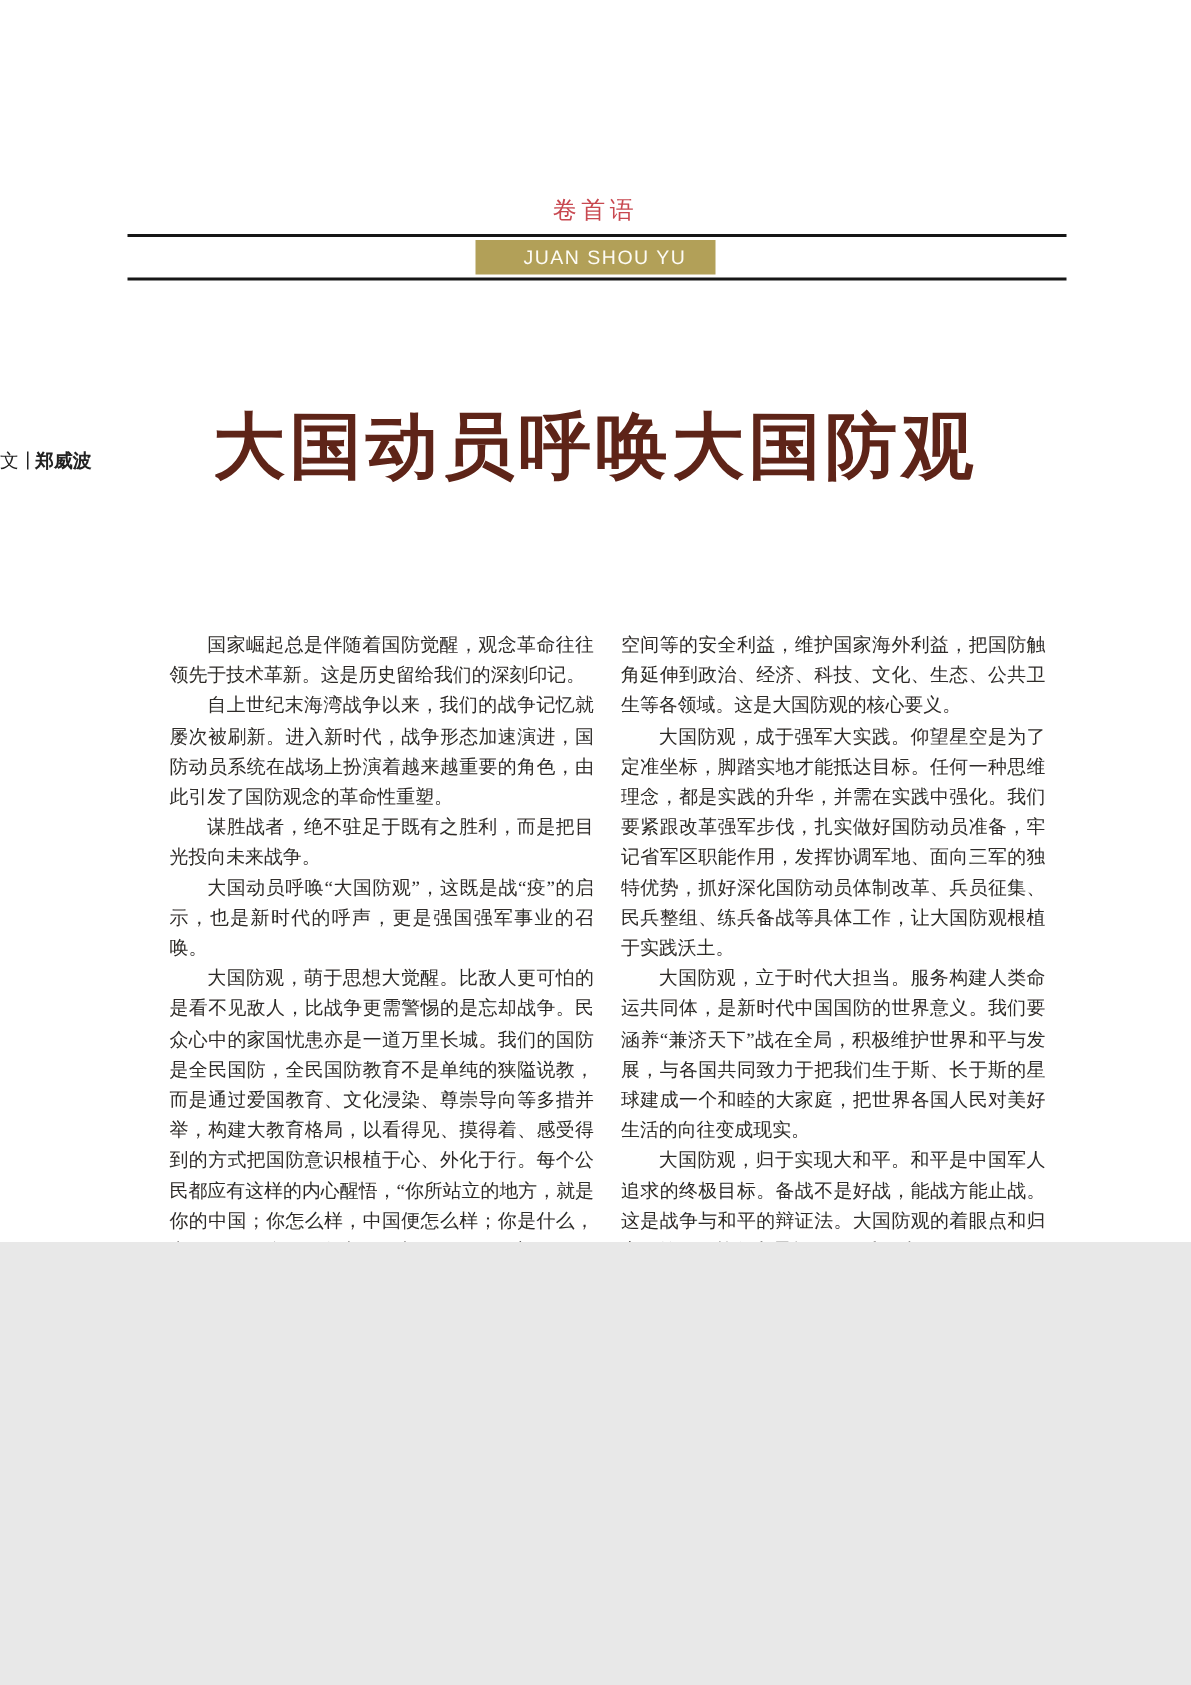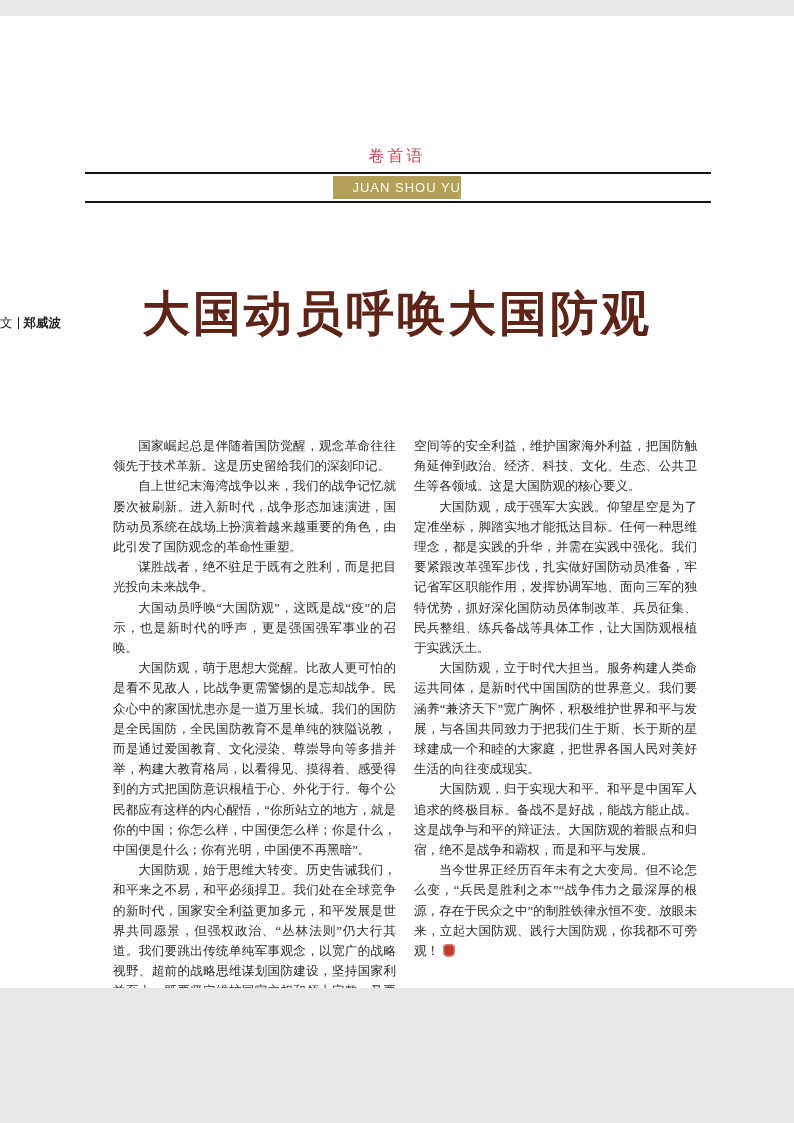--- a/index.html
+++ b/index.html
@@ -1,19 +1,19 @@
 <!DOCTYPE html>
 <html style="--label-red: #c84850; --band-gold: #b2a058; --title-maroon: #5e2418; --endmark-red: #bf3a2b;"><head>
 <meta charset="utf-8">
 <style>
   html,body { margin:0; padding:0; background:#e8e8e8; }
   .page {
     position:relative;
-    width:794px; height:972px;
-    margin:16px auto;
+    width:794px; height:828px;
+    margin:0 auto;
     background:#ffffff;
     font-family:"Liberation Serif", serif;
     overflow:hidden;
   }
   
   .section-label {
     position:absolute; top:130px; left:0; width:100%;
     text-align:center;
     font-family:"Liberation Sans", sans-serif;
     font-size:16px; letter-spacing:3px;
@@ -26,21 +26,22 @@
   .rule-top { top:156px; }
   .rule-bottom { top:185px; }
   .pinyin-band {
     position:absolute; top:160px; left:50%;
     transform:translateX(-50%);
     width:128px; height:23px;
     background:var(--band-gold);
     color:#fdfbf4;
     font-family:"Liberation Sans", sans-serif;
     font-size:13px; line-height:23px; letter-spacing:1px;
-    text-align:right;
+    text-align:left;
+    padding-left:32px;
   }
   
   .article-title {
     position:absolute; top:234px; left:0; width:100%;
     text-align:center;
     font-family:"Liberation Sans", sans-serif;
     font-weight:bold;
     font-size:48px; letter-spacing:3px;
     color:var(--title-maroon);
   }
@@ -106,21 +107,21 @@
   </div>
 
   <div class="article-body">
       <p>国家崛起总是伴随着国防觉醒，观念革命往往领先于技术革新。这是历史留给我们的深刻印记。</p>
       <p>自上世纪末海湾战争以来，我们的战争记忆就屡次被刷新。进入新时代，战争形态加速演进，国防动员系统在战场上扮演着越来越重要的角色，由此引发了国防观念的革命性重塑。</p>
       <p>谋胜战者，绝不驻足于既有之胜利，而是把目光投向未来战争。</p>
       <p>大国动员呼唤“大国防观”，这既是战“疫”的启示，也是新时代的呼声，更是强国强军事业的召唤。</p>
       <p>大国防观，萌于思想大觉醒。比敌人更可怕的是看不见敌人，比战争更需警惕的是忘却战争。民众心中的家国忧患亦是一道万里长城。我们的国防是全民国防，全民国防教育不是单纯的狭隘说教，而是通过爱国教育、文化浸染、尊崇导向等多措并举，构建大教育格局，以看得见、摸得着、感受得到的方式把国防意识根植于心、外化于行。每个公民都应有这样的内心醒悟，“你所站立的地方，就是你的中国；你怎么样，中国便怎么样；你是什么，中国便是什么；你有光明，中国便不再黑暗”。</p>
       <p>大国防观，始于思维大转变。历史告诫我们，和平来之不易，和平必须捍卫。我们处在全球竞争的新时代，国家安全利益更加多元，和平发展是世界共同愿景，但强权政治、“丛林法则”仍大行其道。我们要跳出传统单纯军事观念，以宽广的战略视野、超前的战略思维谋划国防建设，坚持国家利益至上，既要坚定维护国家主权和领土完整，又要维护国家海洋权益，维护国家在太空、电磁、网络空间等的安全利益，维护国家海外利益，把国防触角延伸到政治、经济、科技、文化、生态、公共卫生等各领域。这是大国防观的核心要义。</p>
       <p>大国防观，成于强军大实践。仰望星空是为了定准坐标，脚踏实地才能抵达目标。任何一种思维理念，都是实践的升华，并需在实践中强化。我们要紧跟改革强军步伐，扎实做好国防动员准备，牢记省军区职能作用，发挥协调军地、面向三军的独特优势，抓好深化国防动员体制改革、兵员征集、民兵整组、练兵备战等具体工作，让大国防观根植于实践沃土。</p>
-      <p>大国防观，立于时代大担当。服务构建人类命运共同体，是新时代中国国防的世界意义。我们要涵养“兼济天下”宽广胸怀，积极维护世界和平与发展，与各国共同致力于把我们生于斯、长于斯的星球建成一个和睦的大家庭，把世界各国人民对美好生活的向往变成现实。</p>
+      <p>大国防观，立于时代大担当。服务构建人类命运共同体，是新时代中国国防的世界意义。我们要涵养“兼济天下”战在全局，积极维护世界和平与发展，与各国共同致力于把我们生于斯、长于斯的星球建成一个和睦的大家庭，把世界各国人民对美好生活的向往变成现实。</p>
       <p>大国防观，归于实现大和平。和平是中国军人追求的终极目标。备战不是好战，能战方能止战。这是战争与和平的辩证法。大国防观的着眼点和归宿，绝不是战争和霸权，而是和平与发展。</p>
       <p>当今世界正经历百年未有之大变局。但不论怎么变，“兵民是胜利之本”“战争伟力之最深厚的根源，存在于民众之中”的制胜铁律永恒不变。放眼未来，立起大国防观、践行大国防观，你我都不可旁观！<span class="end-mark"></span></p>
     </div>
 
   <div class="footer">
     <span class="issue">2020年第4期</span>
     <span class="footer-sep"></span>
     <span class="magazine">中国民兵</span>
     <span class="footer-sep"></span>
     <span class="page-number">1</span>

